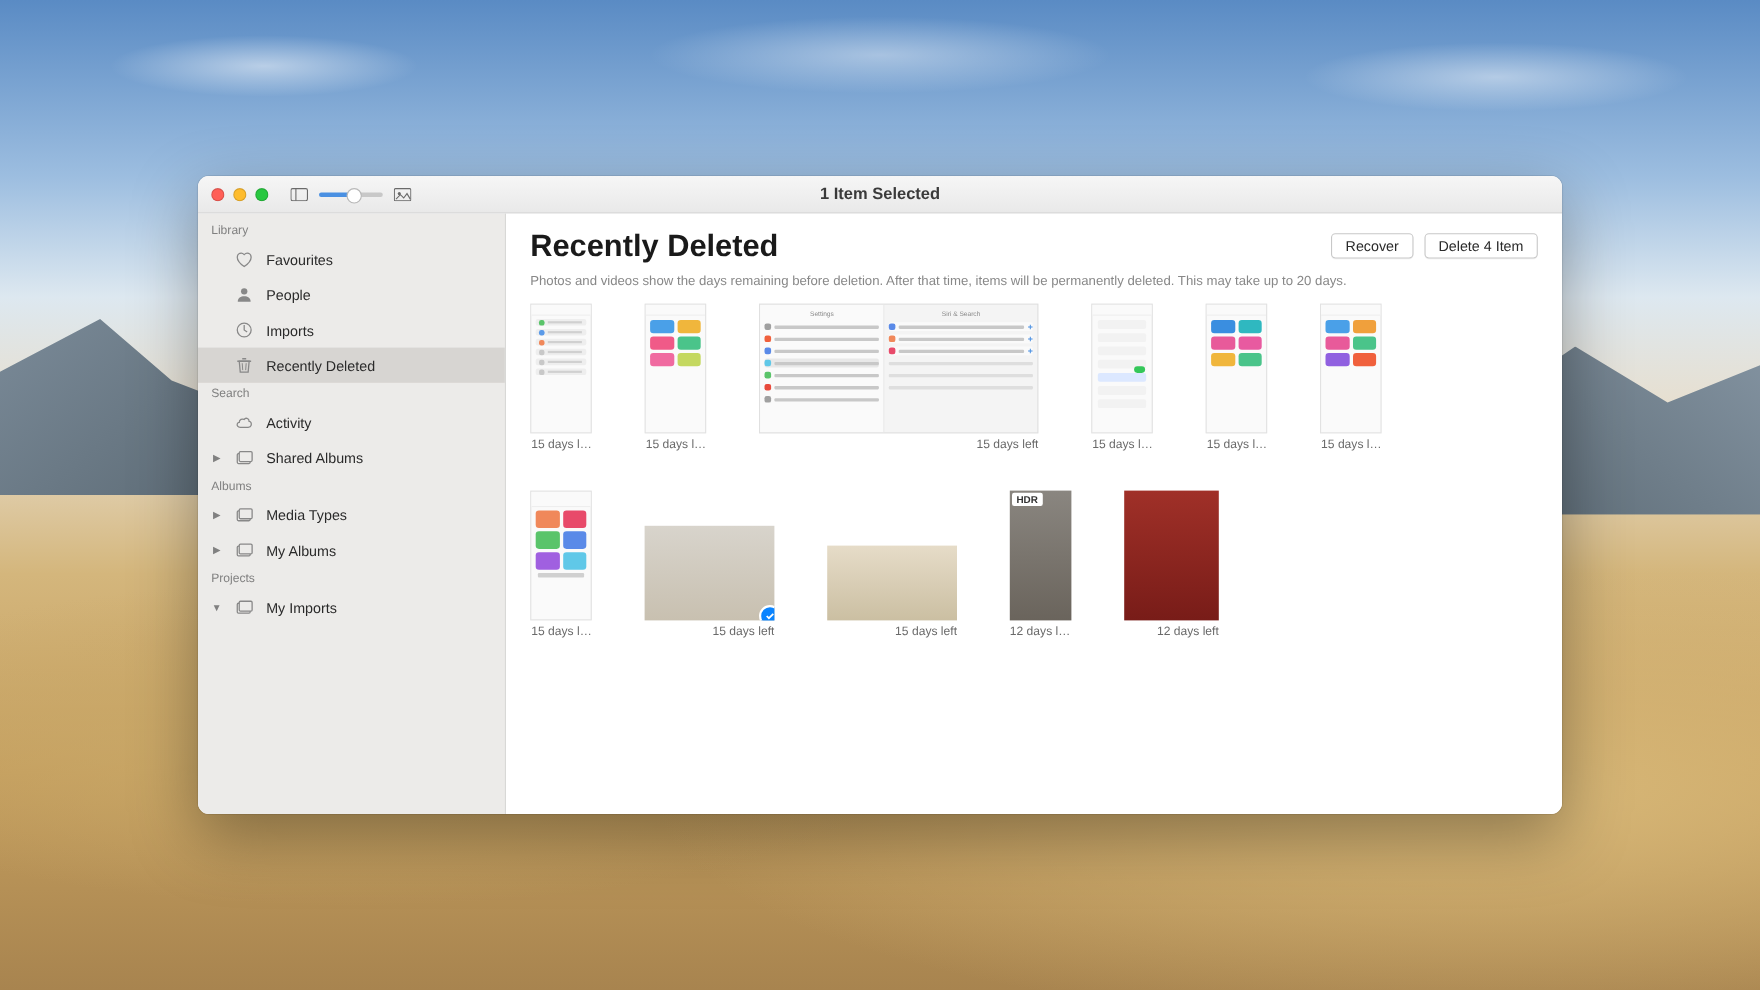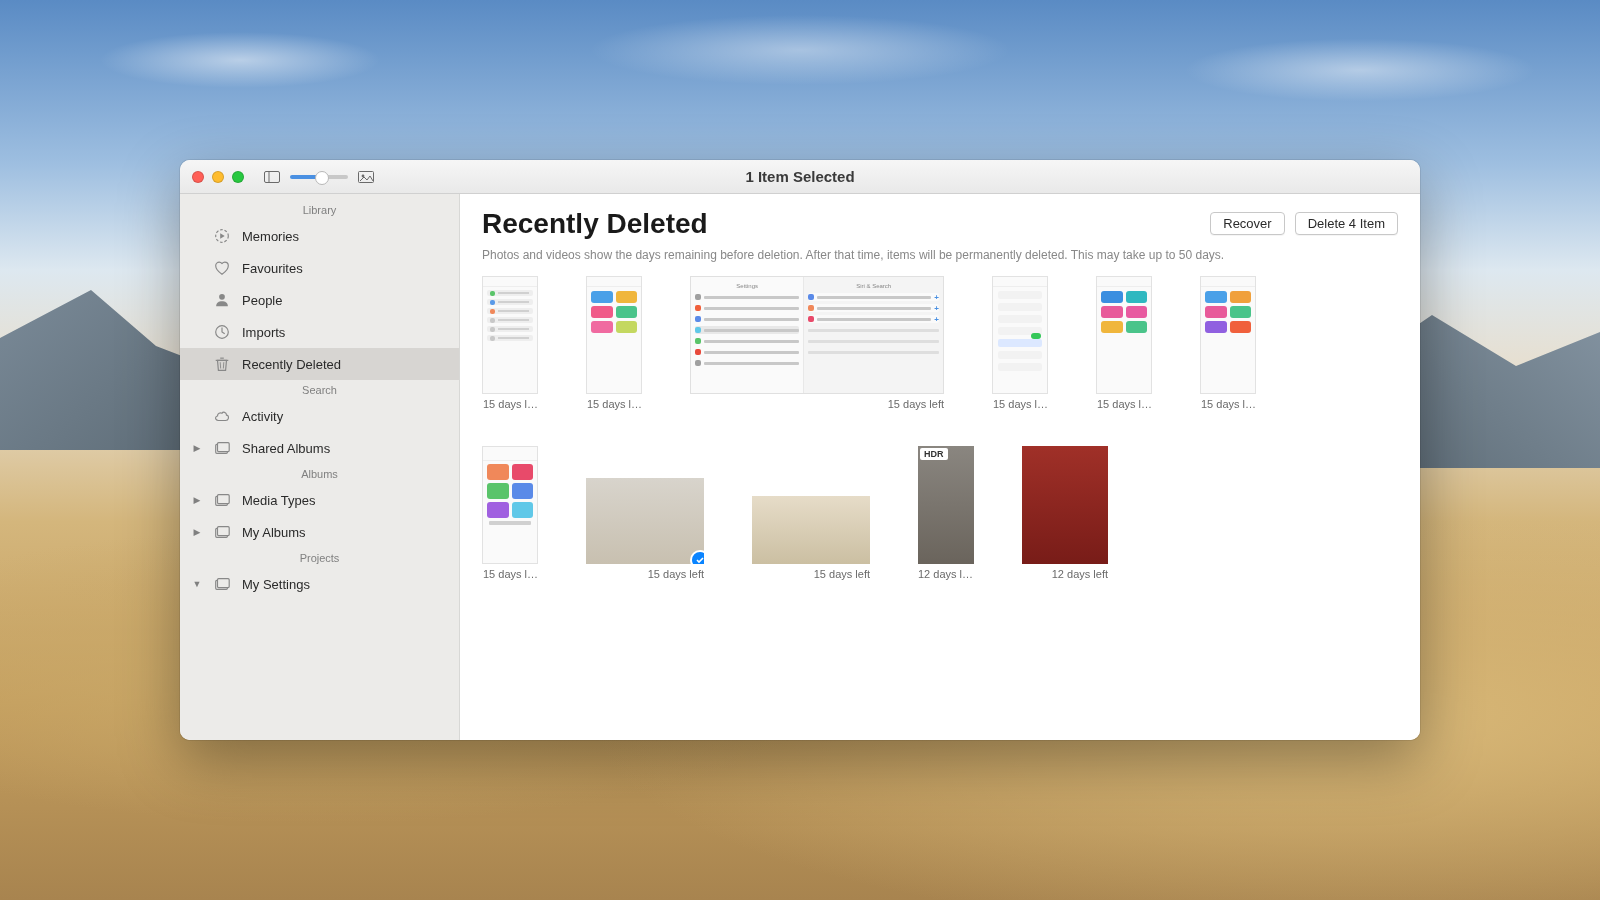--- a/index.html
+++ b/index.html
@@ -46,21 +46,21 @@
   .dot.yel { background: #febc2e; }
   .dot.grn { background: #28c840; }
   .tb-tools { display: flex; align-items: center; gap: 10px; margin-left: 20px; }
   .tb-icon { color: #6a6a6a; width:16px; height:14px; display:flex; align-items:center; justify-content:center; }
   .slider { width: 58px; height: 4px; background: linear-gradient(to right,#4a90e2 0%,#4a90e2 55%,#c8c8c8 55%,#c8c8c8 100%); border-radius: 2px; position: relative; }
   .slider::after { content:""; position:absolute; top:-4px; left:55%; width:12px; height:12px; background:#fff; border:1px solid #b8b8b8; border-radius:50%; transform:translateX(-50%); }
   .title-text { position:absolute; left:50%; transform:translateX(-50%); font-size:15px; color:#3a3a3a;font-weight:bold; }
 
   .body { flex:1; display:flex; overflow:hidden; }
   .sidebar { width:280px; background:#ecebe9; border-right:1px solid #d8d8d6; overflow-y:auto; padding-top:6px; }
-  .sb-header { font-size:11px; color:#808080; padding:4px 12px 4px 12px;text-align:center; }
+  .sb-header { font-size:11px; color:#808080; padding:4px 12px 4px 12px; }
   .sb-item { display:flex; align-items:center; gap:10px; padding:6px 12px; font-size:13px; color:#2a2a2a; cursor:default; }
   .sb-item.active { background:#d7d5d2; }
   .sb-item .disc { width:10px; color:#808080; font-size:9px; text-align:center; }
   .sb-item.no-disc .disc { visibility:hidden; }
   .sb-icon { width:20px; height:20px; display:flex; align-items:center; justify-content:center; color:#888; }
   .sb-icon svg { width:18px; height:18px; }
 
   .content { flex:1; background:#fff; overflow-y:auto; padding:14px 22px; }
   .content-header { display:flex; align-items:flex-start; justify-content:space-between; }
   .ch-title { font-size:28px; font-weight:700; color:#1a1a1a; }
@@ -134,30 +134,20 @@
     <div class="title-text">1 Item Selected</div>
   </div>
 
   <div class="body">
     <div class="sidebar" id="sidebar">
         <div class="sb-header">Library</div>
         <div class="sb-item no-disc">
           <span class="disc">▶</span>
           <span class="sb-icon">
             <svg viewBox="0 0 20 20">
-              <circle cx="10" cy="10" r="7" fill="none" stroke="currentColor" stroke-width="1.3" stroke-dasharray="3 2"></circle>
-              <polygon points="8,7 8,13 13,10" fill="currentColor"></polygon>
-            </svg>
-          </span>
-          <span>Memories</span>
-        </div>
-        <div class="sb-item no-disc">
-          <span class="disc">▶</span>
-          <span class="sb-icon">
-            <svg viewBox="0 0 20 20">
               <path d="M10 17 C10 17 3 12 3 7.5 C3 5 5 3.5 7 3.5 C8.5 3.5 10 5 10 5 C10 5 11.5 3.5 13 3.5 C15 3.5 17 5 17 7.5 C17 12 10 17 10 17 Z" fill="none" stroke="currentColor" stroke-width="1.3"></path>
             </svg>
           </span>
           <span>Favourites</span>
         </div>
         <div class="sb-item no-disc">
           <span class="disc">▶</span>
           <span class="sb-icon">
             <svg viewBox="0 0 20 20">
               <circle cx="10" cy="6.5" r="3.2" fill="currentColor"></circle>
@@ -232,34 +222,34 @@
         </div>
         <div class="sb-header">Projects</div>
         <div class="sb-item">
           <span class="disc">▼</span>
           <span class="sb-icon">
             <svg viewBox="0 0 20 20">
               <rect x="3" y="6" width="13" height="10" rx="1.2" fill="none" stroke="currentColor" stroke-width="1.3"></rect>
               <rect x="5" y="4" width="13" height="10" rx="1.2" fill="#ecebe9" stroke="currentColor" stroke-width="1.3"></rect>
             </svg>
           </span>
-          <span>My Settings</span>
+          <span>My Imports</span>
         </div>
       </div>
     <div class="content">
       <div class="content-header">
         <div>
           <div class="ch-title">Recently Deleted</div>
         </div>
         <div class="ch-buttons">
           <button class="mac-btn">Recover</button>
           <button class="mac-btn">Delete 4 Item</button>
         </div>
       </div>
-      <div class="ch-sub">Photos and videos show the days remaining before deletion. After that time, items will be permanently deleted. This may take up to 50 days.</div>
+      <div class="ch-sub">Photos and videos show the days remaining before deletion. After that time, items will be permanently deleted. This may take up to 20 days.</div>
       <div class="grid" id="grid">
           <div class="cell" style="width: 56px;">
             <div class="thumb phone" style="width: 56px; height: 118px;">
               <div style="height: 10px; background: rgb(250, 250, 250); border-bottom: 1px solid rgb(238, 238, 238);"></div>
               <div class="bar" style="background: rgb(238, 238, 238); display: flex; align-items: center;">
                 <span style="width: 5px; height: 5px; border-radius: 2px; background: rgb(90, 196, 106); margin: 0px 3px;"></span>
                 <span style="flex: 1 1 0%; height: 2px; background: rgb(208, 208, 208); margin-right: 4px;"></span>
               </div>
               <div class="bar" style="background: rgb(238, 238, 238); display: flex; align-items: center;">
                 <span style="width: 5px; height: 5px; border-radius: 2px; background: rgb(90, 154, 232); margin: 0px 3px;"></span>

